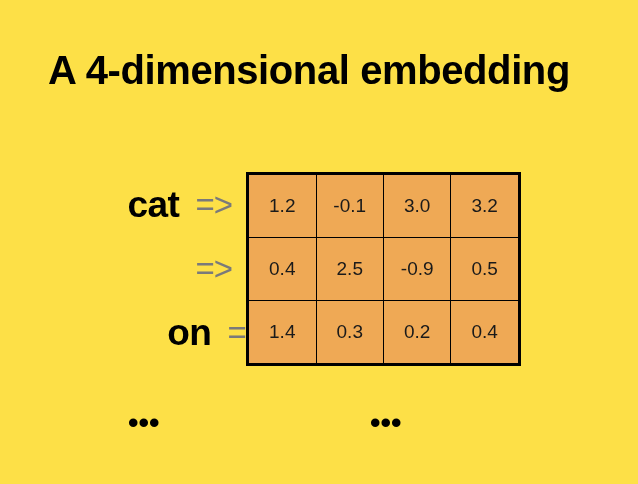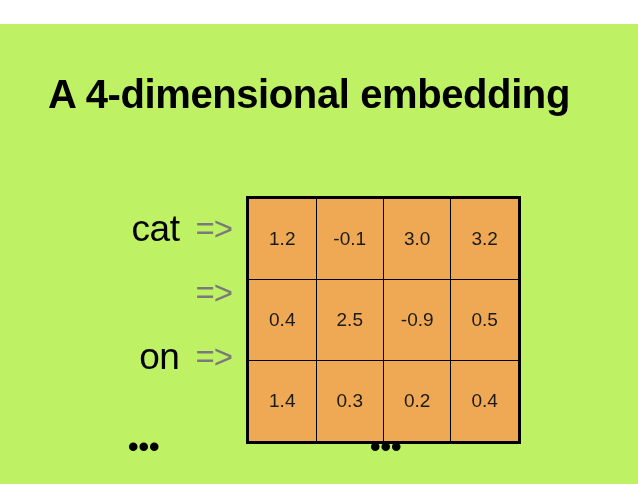--- a/index.html
+++ b/index.html
@@ -12,22 +12,21 @@
     height: 484px;
     position: relative;
     overflow: hidden;
     font-family: "Liberation Sans", sans-serif;
     -webkit-font-smoothing: antialiased;
   }
 
   #slide {
     position: absolute;
     inset: 0;
-    background: #bef264;
-    margin-top: 24px;
+    background: #fde047;
   }
 
   
   #slide-title {
     position: absolute;
     left: 48px;
     top: 47px;
     width: 560px;
     font-family: "Liberation Sans", sans-serif;
     font-size: 40px;
@@ -50,47 +49,47 @@
     position: absolute;
     left: 0;
     width: 100%;
     height: 64.33px;
     display: flex;
     align-items: center;
     justify-content: flex-end;
   }
   .label-row-0 { top: 0px; }
   .label-row-1 { top: 64.33px; }
-  .label-row-2 { top: 128.66px; }
+  .label-row-2 { top: 128.66px; padding-left: 32px; }
 
   .word-label {
     font-family: "Liberation Sans", sans-serif;
     font-size: 37px;
-    font-weight: normal;
+    font-weight: bold;
     color: #000000;
     line-height: 1;
     letter-spacing: -0.5px;
   }
   .arrow-label {
     font-family: "Liberation Sans", sans-serif;
     font-size: 33px;
     font-weight: normal;
     color: #7a7a7a;
     line-height: 1;
     margin-left: 16px;
     letter-spacing: -1px;
   }
 
   
   #embedding-matrix {
     position: absolute;
     left: 246px;
     top: 172px;
     width: 275px;
-    height: 248px;
+    height: 194px;
     border: 3px solid #000000;
     box-sizing: border-box;
     border-collapse: collapse;
     background: #efa955;
   }
   #embedding-matrix table {
     width: 100%;
     height: 100%;
     border-collapse: collapse;
     table-layout: fixed;

